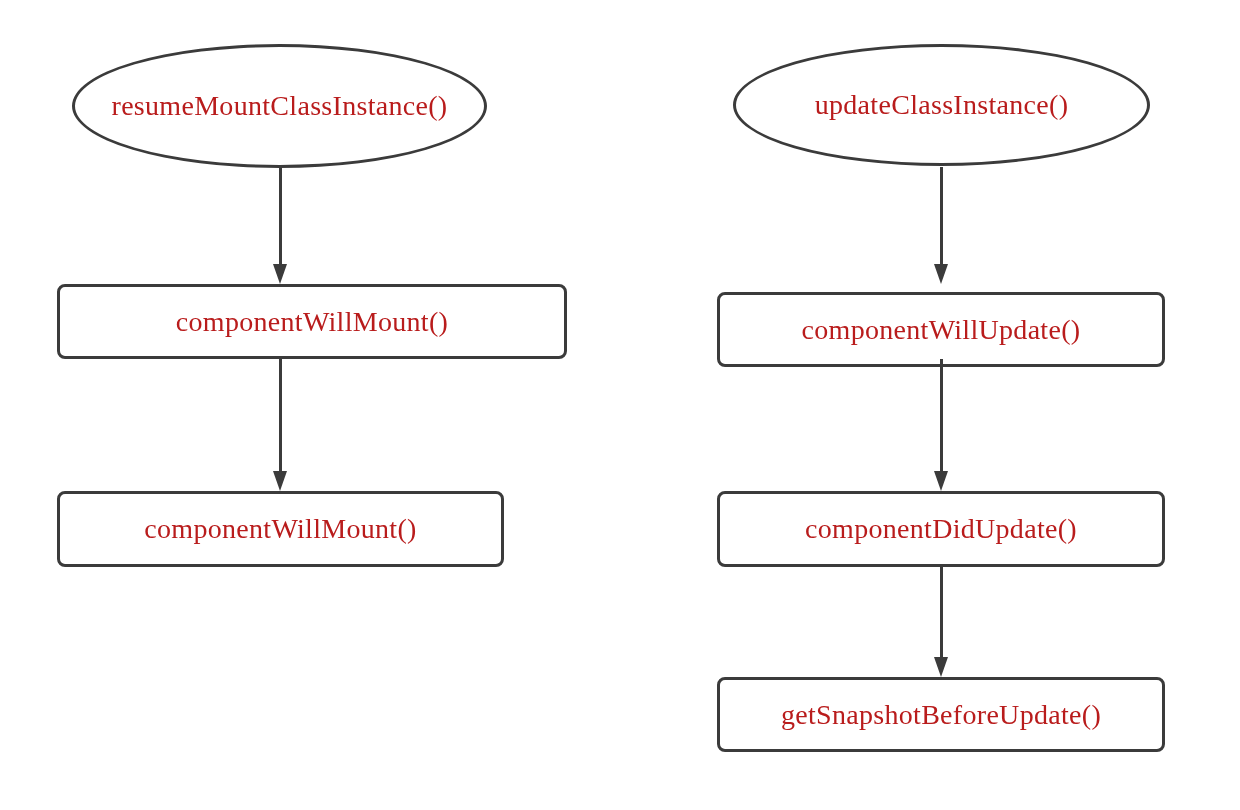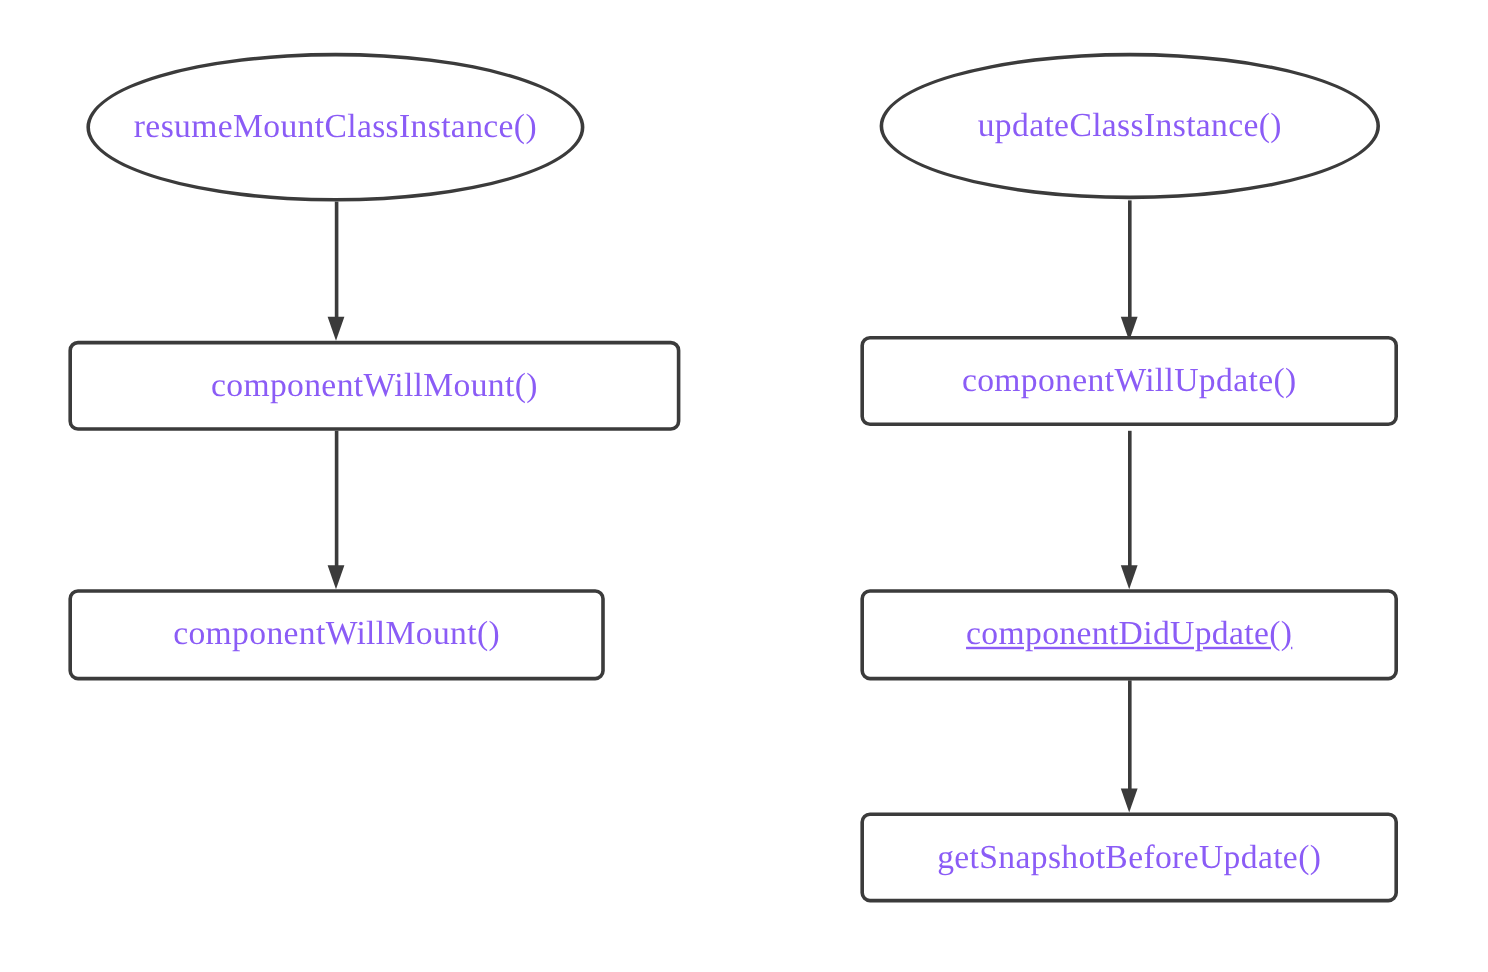--- a/index.html
+++ b/index.html
@@ -6,21 +6,21 @@
     margin: 0;
     padding: 0;
     background: #ffffff;
   }
   .canvas {
     position: relative;
     width: 1240px;
     height: 810px;
     background: #ffffff;
     font-family: "Liberation Serif", "DejaVu Serif", serif;
-    color: #8b5cf6;
+    color: #b91c1c;
     overflow: hidden;
   }
   .node {
     position: absolute;
     box-sizing: border-box;
     display: flex;
     align-items: center;
     justify-content: center;
     text-align: center;
     background: #ffffff;
@@ -83,28 +83,28 @@
 
   <div class="flow">
 
     <div class="node ellipse" style="left:733px; top:44px; width:417px; height:122px;">
       <span class="label">updateClassInstance()</span>
     </div>
 
     <div class="arrow-shaft" style="left:940px; top:167px; height:99px;"></div>
     <div class="arrow-head" style="left:934px; top:264px;"></div>
 
-    <div class="node rect" style="left:717px; top:280px; width:448px; height:75px;">
+    <div class="node rect" style="left:717px; top:292px; width:448px; height:75px;">
       <span class="label">componentWillUpdate()</span>
     </div>
 
     <div class="arrow-shaft" style="left:940px; top:359px; height:114px;"></div>
     <div class="arrow-head" style="left:934px; top:471px;"></div>
 
-    <div class="node rect" style="left:717px; top:491px; width:448px; height:76px;text-decoration:underline;">
+    <div class="node rect" style="left:717px; top:491px; width:448px; height:76px;">
       <span class="label">componentDidUpdate()</span>
     </div>
 
     <div class="arrow-shaft" style="left:940px; top:567px; height:92px;"></div>
     <div class="arrow-head" style="left:934px; top:657px;"></div>
 
     <div class="node rect" style="left:717px; top:677px; width:448px; height:75px;">
       <span class="label">getSnapshotBeforeUpdate()</span>
     </div>
 

